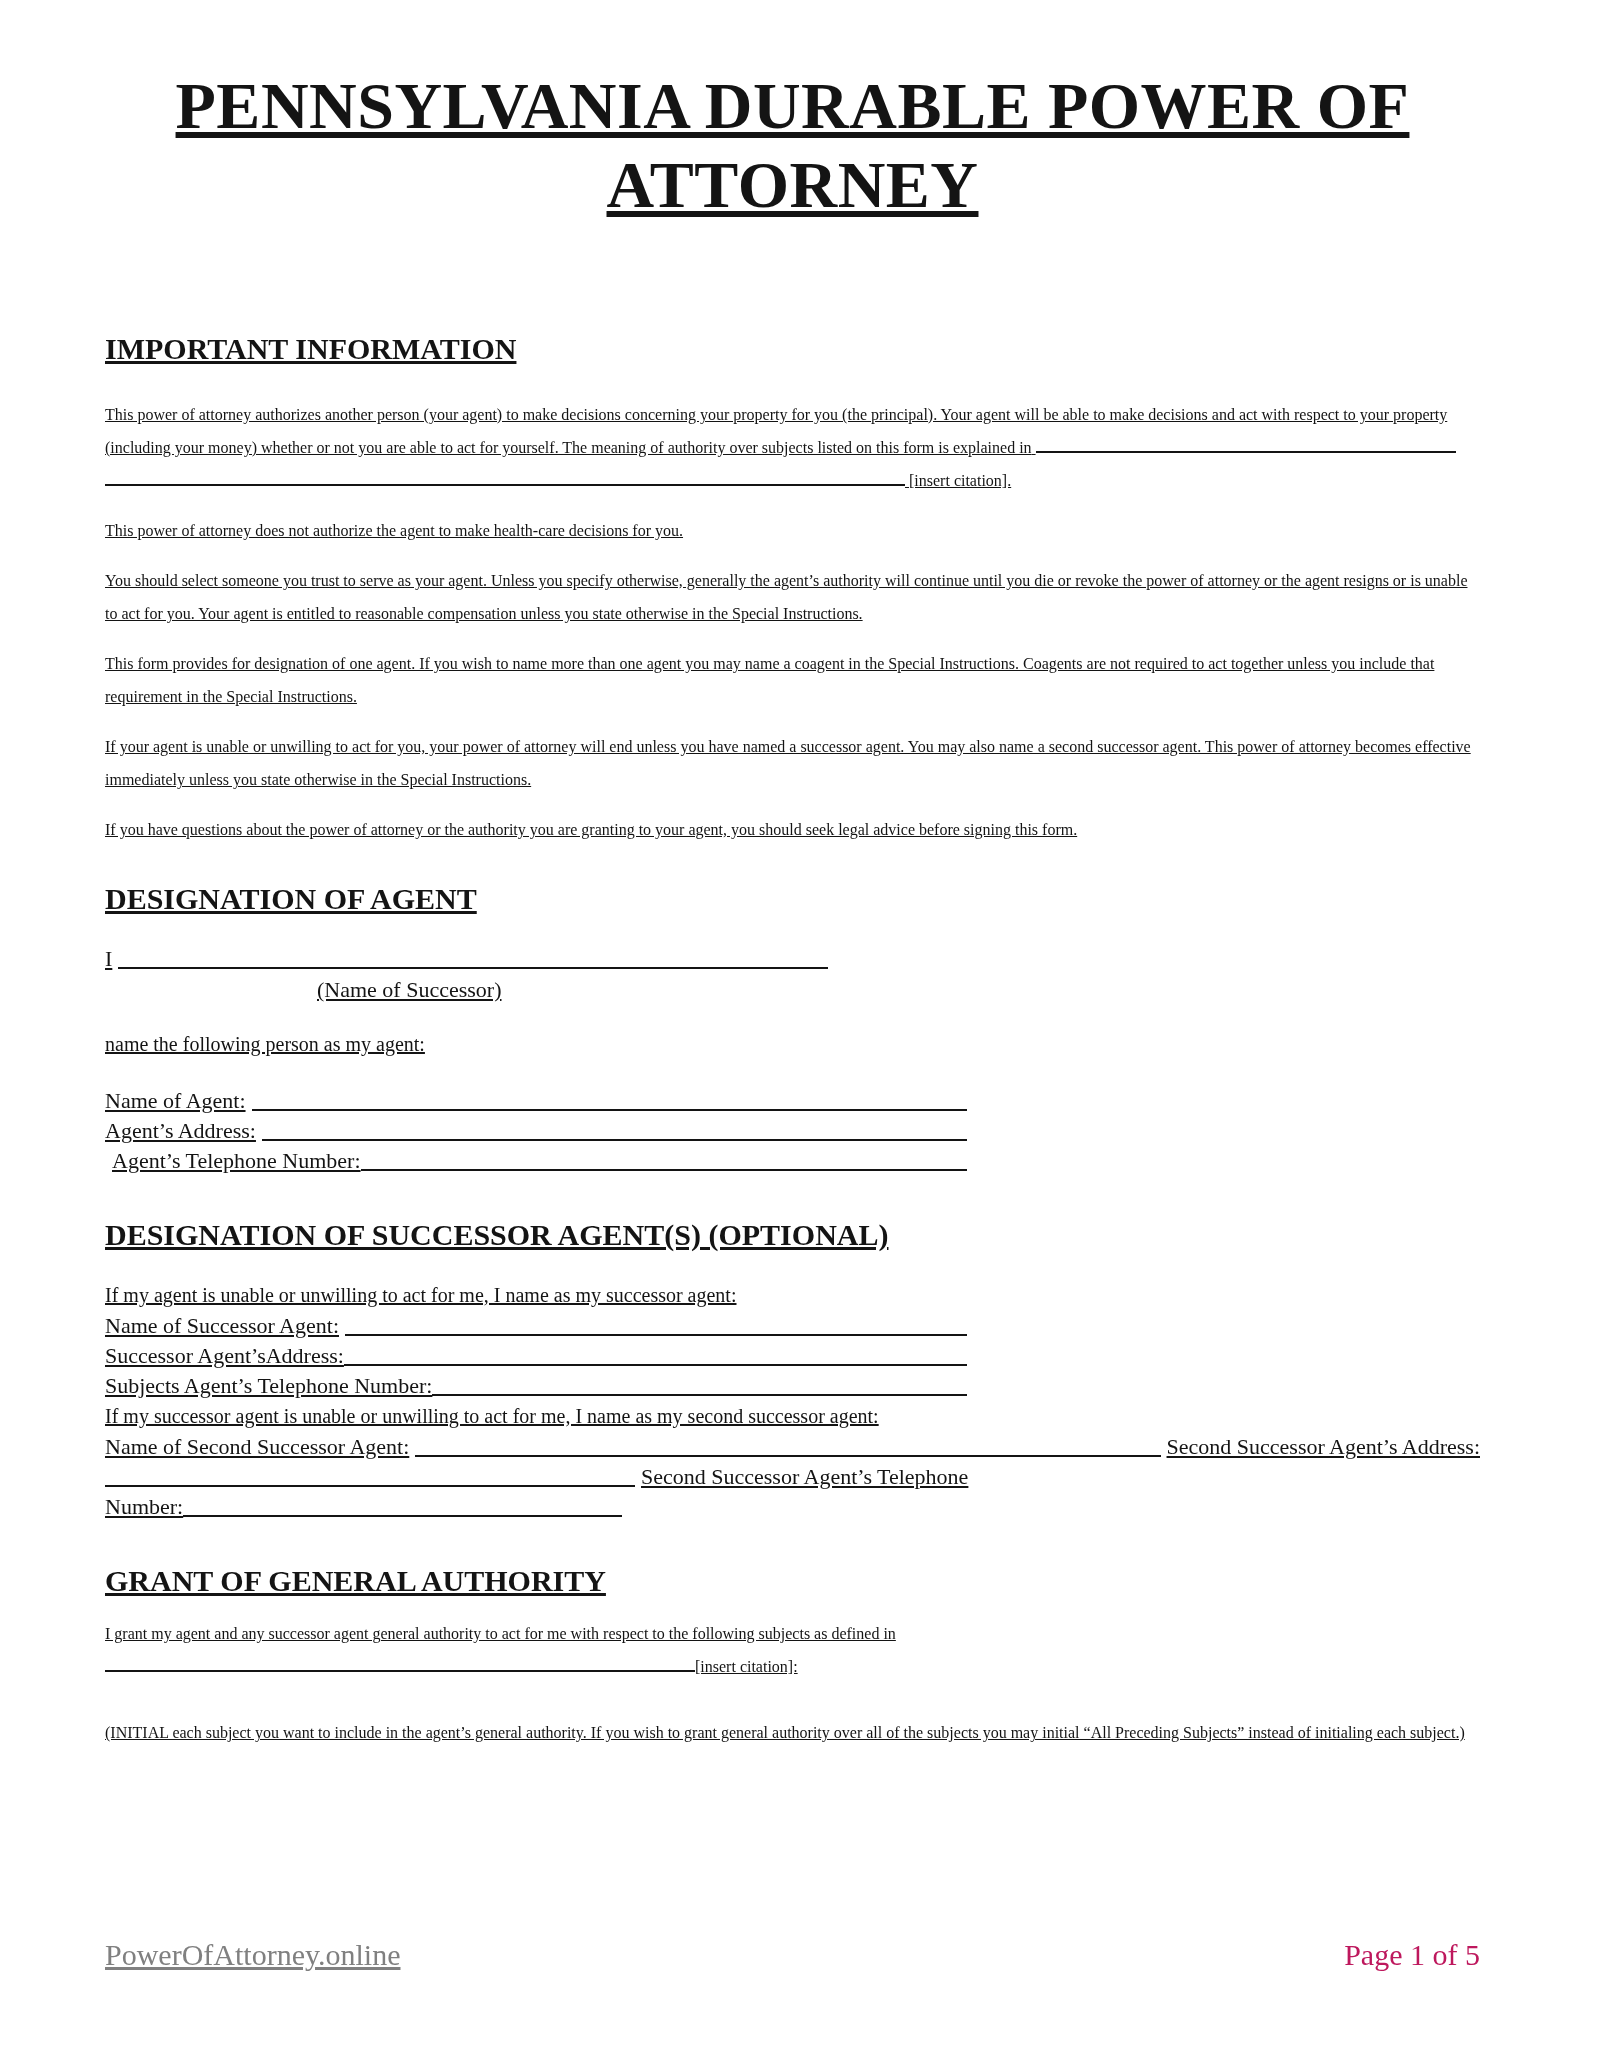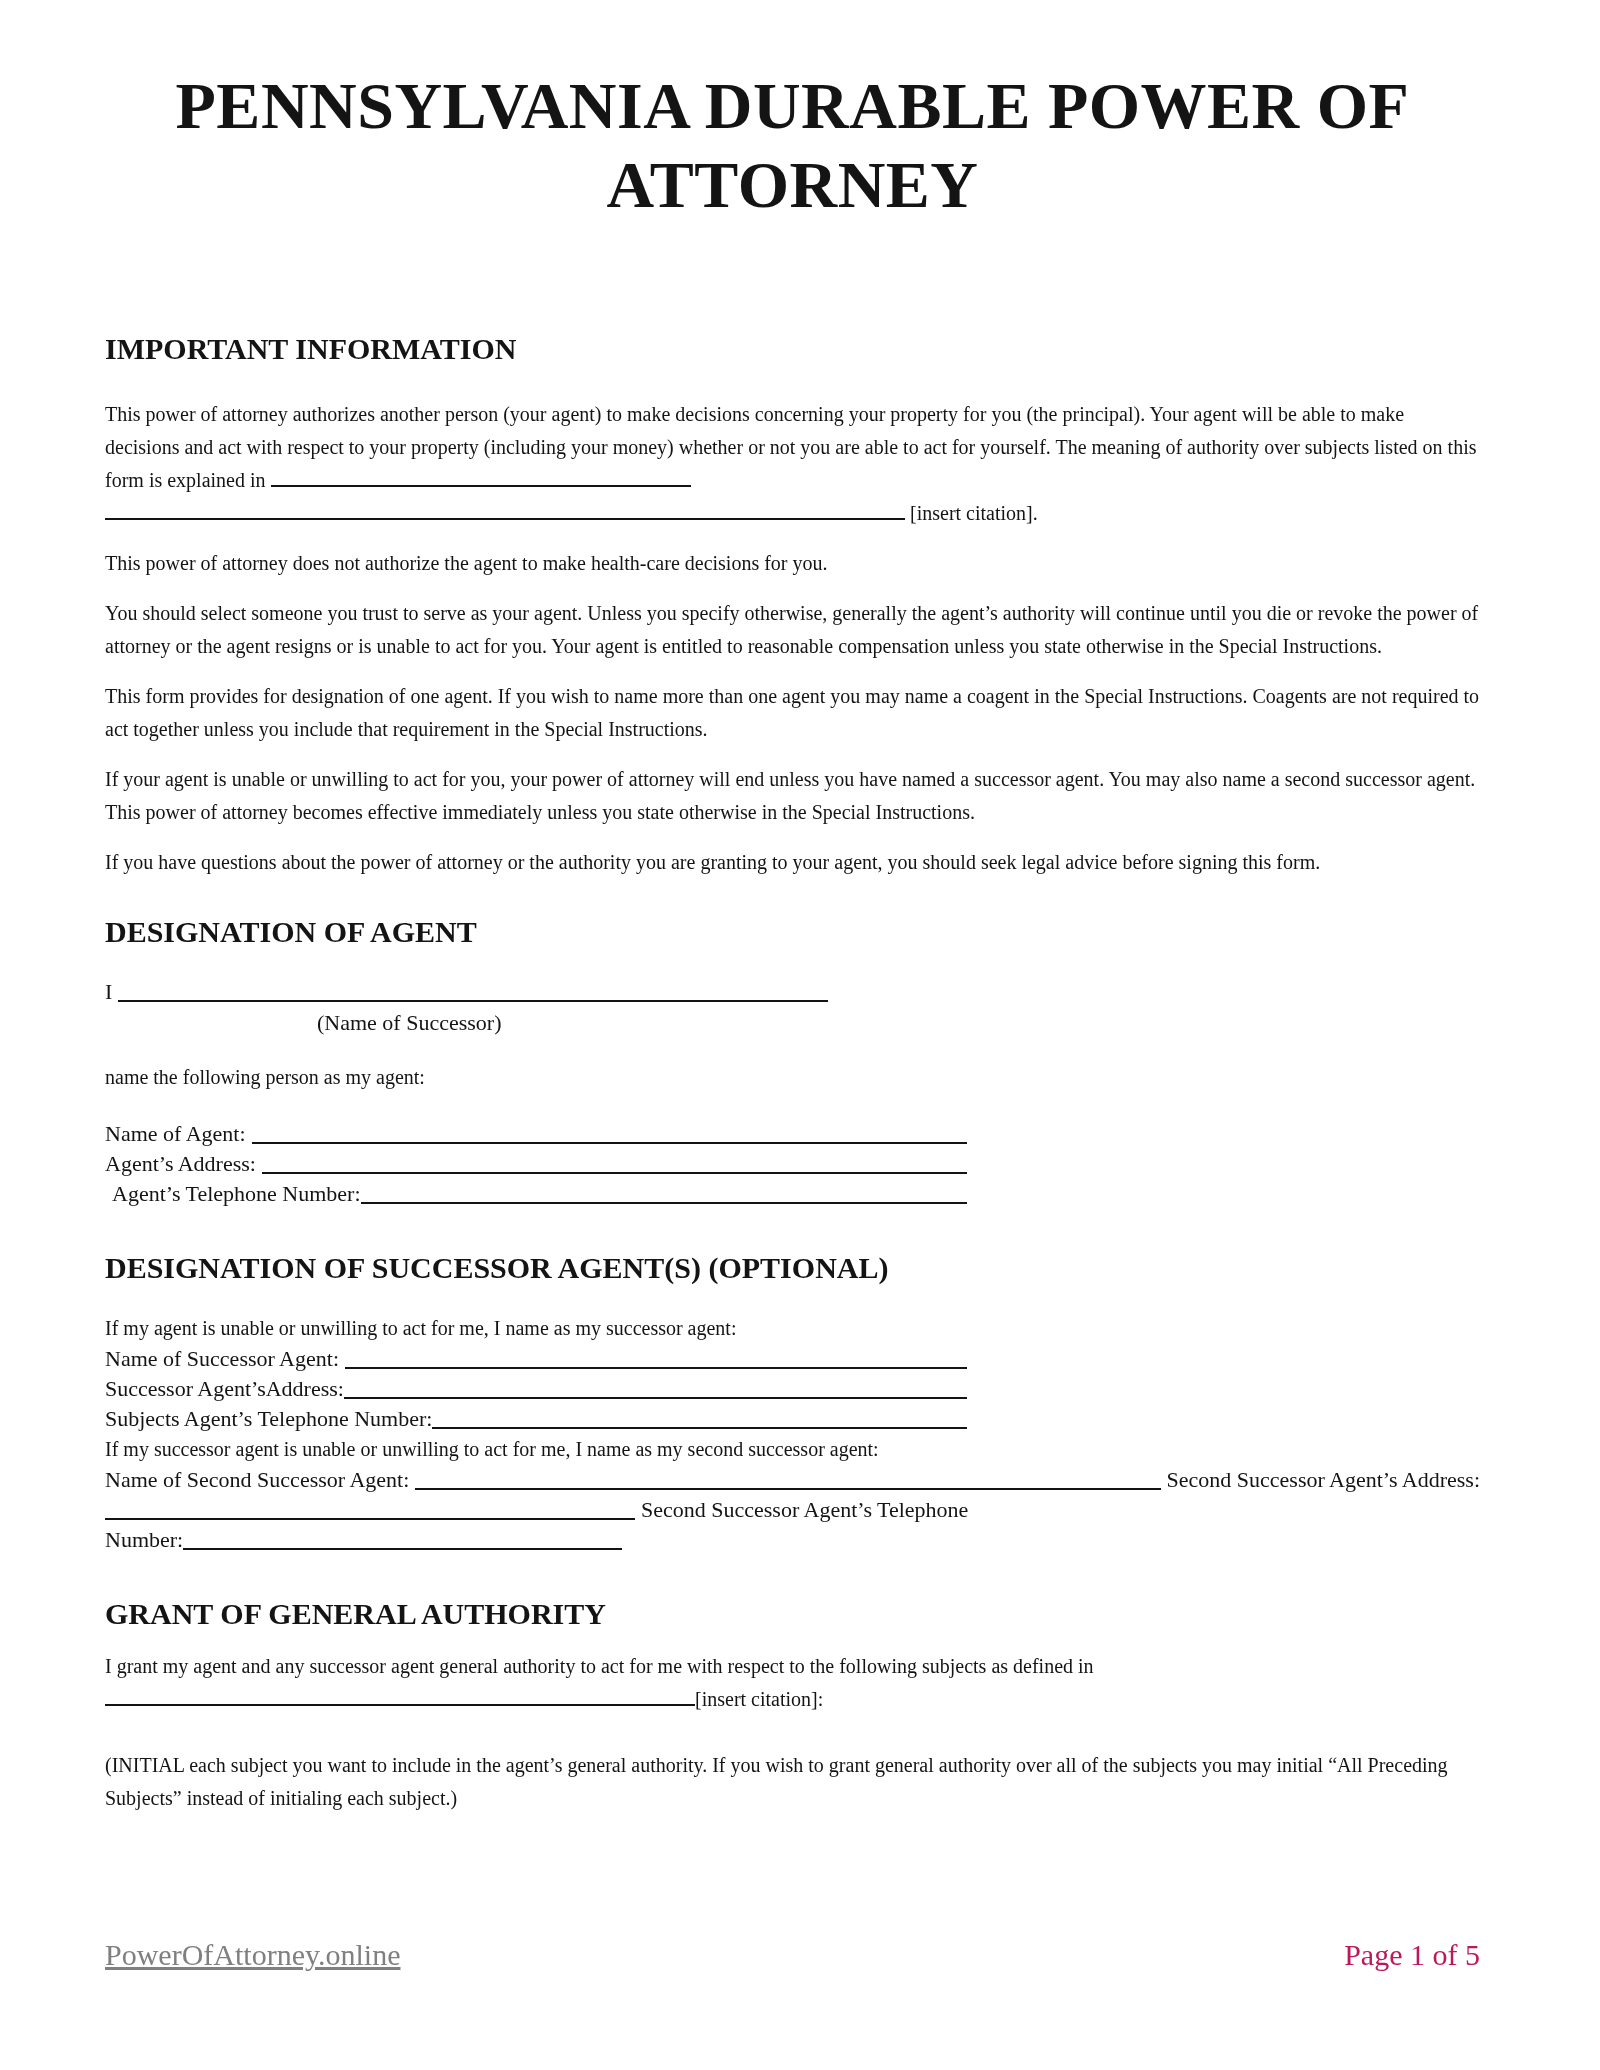--- a/index.html
+++ b/index.html
@@ -10,33 +10,34 @@
     font-family:"Liberation Serif", serif;
     position:relative;
     overflow:hidden;
     box-sizing:border-box;
   }
   .page {
     position:absolute; top:0; left:0;
     width:1600px; height:2070px;
     padding:66px 120px 0 105px;
     box-sizing:border-box;
+    text-decoration:underline;
   }
   h1.doc-title {
     margin:0; padding:0 10px;
     font-size:66px; line-height:1.2;
     font-weight:bold; text-align:center;
     letter-spacing:0.5px;
   }
   h2.sec-heading {
     margin:0; font-size:30px; line-height:1.25; font-weight:bold;
   }
   p.body-para {
     margin:17px 0 0 0;
-    font-size:20px; line-height:33px;
+    font-size:16px; line-height:33px;
   }
   .iblank {
     display:inline-block;
     height:14px;
     border-bottom:2px solid #141414;
     vertical-align:baseline;
   }
   .form-line {
     font-size:20px; line-height:31px; white-space:nowrap;
   }

